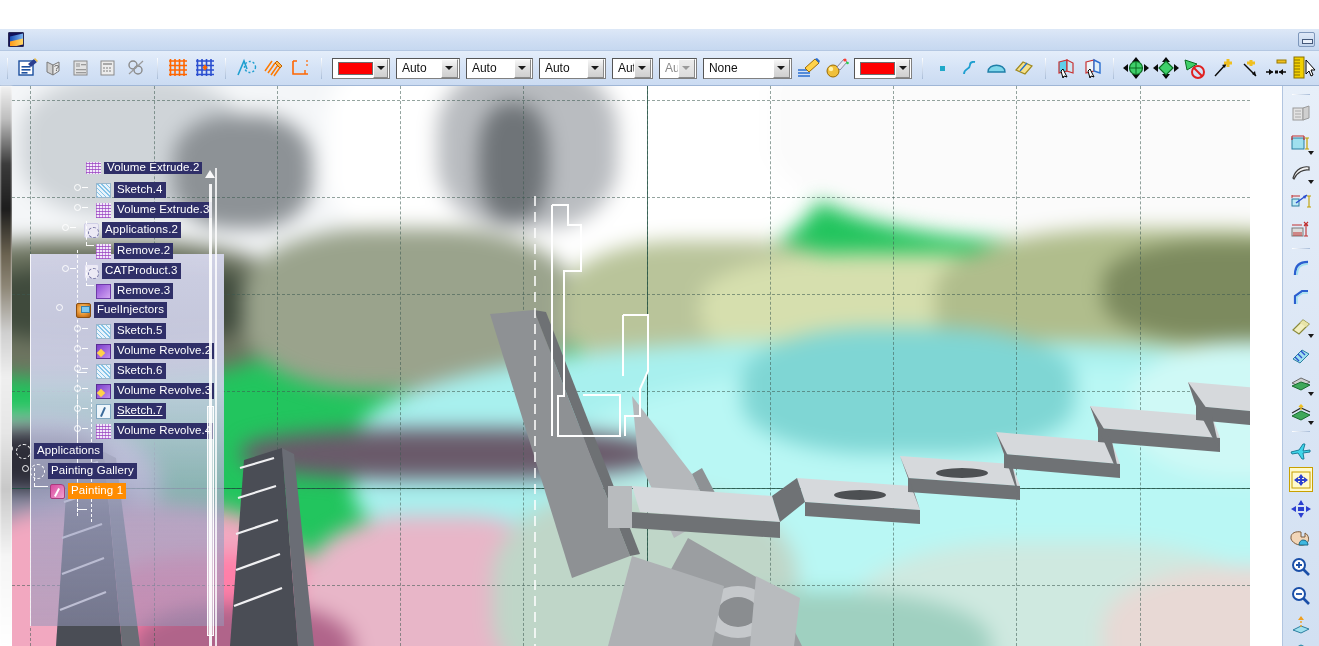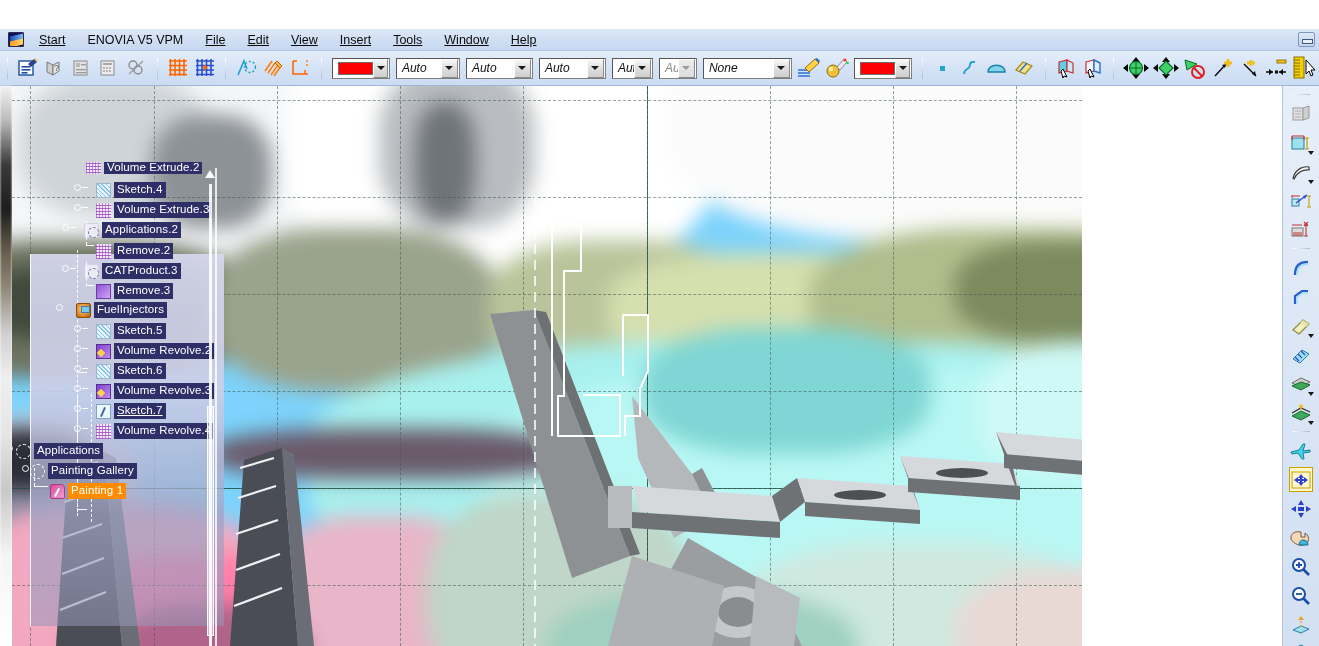--- a/index.html
+++ b/index.html
@@ -65,37 +65,37 @@
   .tsep { width:9px; height:21px; margin:0 3px; position:relative; }
   .tsep:after { content:""; position:absolute; left:4px; top:0; width:1px; height:21px;
     background:linear-gradient(to bottom,#ffffff,#a8bcd8); }
   .tbtn { width:27px; height:27px; position:relative; display:flex;
     align-items:center; justify-content:center; flex:0 0 auto; }
   .tbtn svg { display:block; }
 
   
   .combo { height:21px; border:1px solid #808080; border-top-color:#555;
     border-left-color:#555; background:#fff; margin:8px 3px; display:flex;
-    align-items:center; position:relative; flex:0 0 auto;font-style:italic; }
+    align-items:center; position:relative; flex:0 0 auto; }
   .combo .val { font-size:12px; color:#111; padding-left:5px; white-space:nowrap;
     overflow:hidden; flex:1; }
   .combo.dis .val { color:#8a8a8a; }
   .combo .sw { width:42px; height:13px; margin-left:5px; border:1px solid #6e6e6e; }
   .combo .arrow { width:17px; height:19px; margin:0 1px 0 0;
     background:linear-gradient(to bottom,#f6f6f6,#dedede 50%,#cfcfcf);
     border:1px solid #fff; border-right-color:#8a8a8a; border-bottom-color:#8a8a8a;
     display:flex; align-items:center; justify-content:center; }
   .combo.dis .arrow { background:linear-gradient(to bottom,#ececec,#dcdcdc); }
   .combo .arrow:after { content:""; width:0;height:0;
     border-left:4px solid transparent; border-right:4px solid transparent; border-top:4px solid #1a1a1a; }
   .combo.dis .arrow:after { border-top-color:#9a9a9a; }
 
   
-  .viewport { position:absolute; left:12px; top:86px; width:1070px; height:560px;
-    overflow:hidden; background:#7dd3fc; }
+  .viewport { position:absolute; left:12px; top:86px; width:1238px; height:560px;
+    overflow:hidden; background:#22c55e; }
   .vp-bg { position:absolute; inset:0; filter:blur(9px); transform:scale(1.12); }
   .blob { position:absolute; border-radius:40%; }
 
   .grid-minor, .grid-major { position:absolute; inset:0; pointer-events:none; }
   .gl-v { position:absolute; top:0; bottom:0; width:0;
     border-left:1px dashed rgba(60,90,80,.55); }
   .gl-h { position:absolute; left:0; right:0; height:0;
     border-top:1px dashed rgba(60,90,80,.55); }
   .gl-axis-v { position:absolute; top:0; bottom:0; width:1px; background:rgba(25,75,60,.75); }
   .gl-axis-h { position:absolute; left:0; right:0; height:1px; background:rgba(25,75,60,.75); }
@@ -188,31 +188,20 @@
 <body>
 
 <div id="app">
 
 
   <div class="menubar">
     <div class="mb-icon">
         <i class="b"></i>
         <i class="a"></i>
       </div>
-    <div class="menus">
-      <div class="menu"><u>Start</u></div>
-      <div class="menu"><span>ENOVIA V5 VPM</span></div>
-      <div class="menu"><u>File</u></div>
-      <div class="menu"><u>Edit</u></div>
-      <div class="menu"><u>View</u></div>
-      <div class="menu"><u>Insert</u></div>
-      <div class="menu"><u>Tools</u></div>
-      <div class="menu"><u>Window</u></div>
-      <div class="menu"><u>Help</u></div>
-    </div>
     <div class="mb-close"></div>
   </div>
 
   <div class="toolbar">
     <div class="tsep"></div>
 
     <div class="tbtn">
       <svg width="22" height="20" viewBox="0 0 22 20">
         <rect x="2" y="3" width="14" height="14" fill="#fff" stroke="#1b4f9e" stroke-width="1.4"></rect>
         <rect x="4.5" y="8" width="9" height="1.6" fill="#1b4f9e"></rect>

